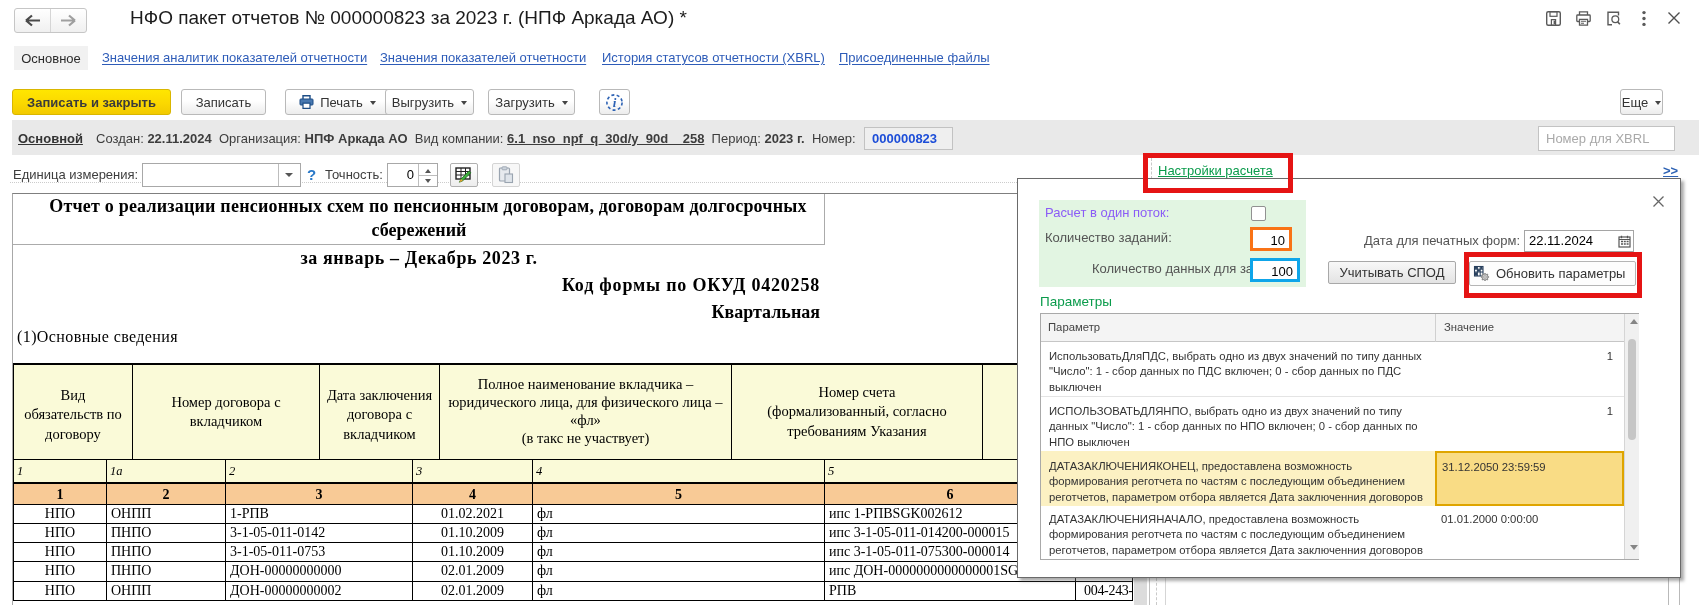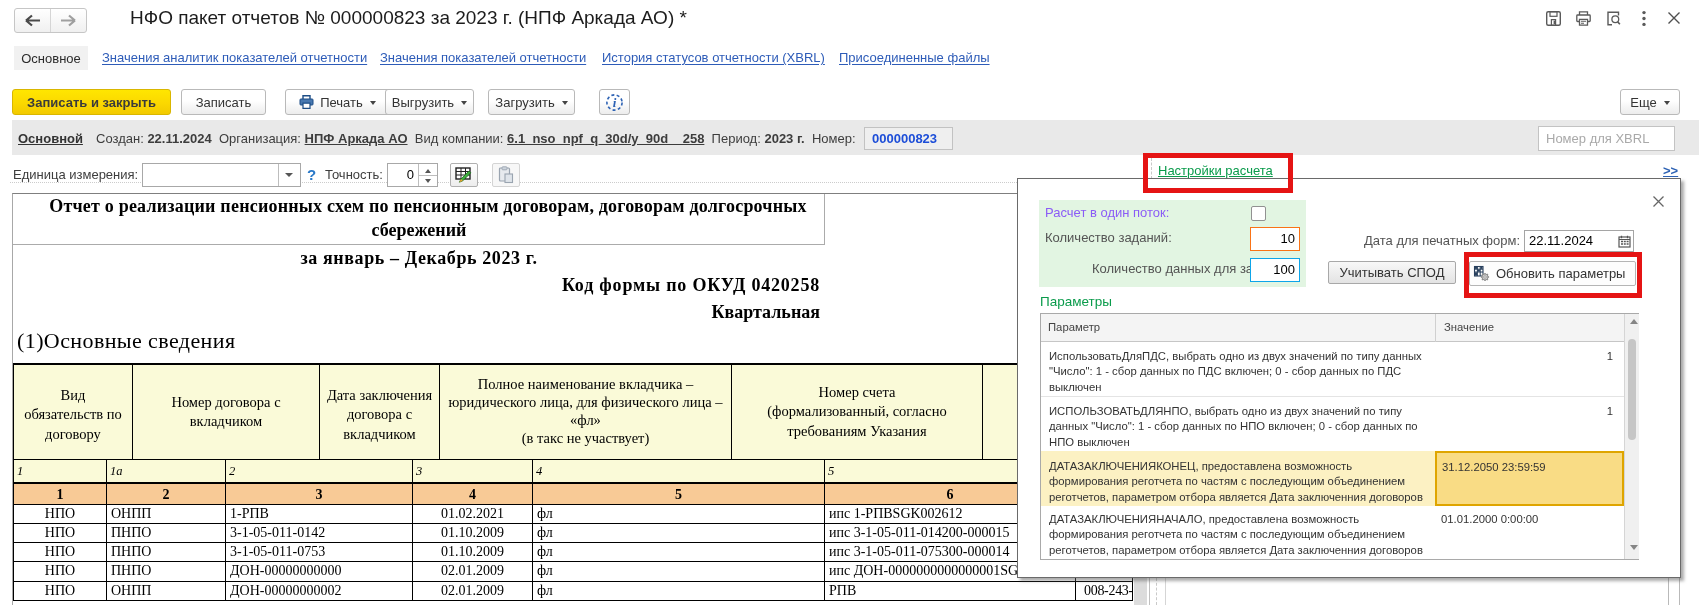--- a/index.html
+++ b/index.html
@@ -69,25 +69,25 @@
     </svg>
  Печать<span class="caret"></span></div>
 <div class="btn" style="left:385px;top:89px;width:89px;">Выгрузить<span class="caret"></span></div>
 <div class="btn" style="left:488px;top:89px;width:87px;">Загрузить<span class="caret"></span></div>
 <div class="btn" style="left:599px;top:89px;width:31px;">
  <svg width="19" height="19" viewBox="0 0 19 19">
       <circle cx="9.5" cy="9.5" r="7.6" fill="none" stroke="#2d62b4" stroke-width="1.6" stroke-dasharray="3 2.4"></circle>
       <text x="9.5" y="14" font-family="Liberation Serif,serif" font-style="italic" font-weight="bold" font-size="13" fill="#2d62b4" text-anchor="middle">i</text>
     </svg>
 </div>
-<div class="btn" style="left:1620px;top:89px;width:60px;">Еще<span class="caret"></span></div>
+<div class="btn" style="left:1620px;top:89px;width:43px;">Еще<span class="caret"></span></div>
 
 <div class="abs" style="left:12px;top:120px;width:1687px;height:35px;background:#e9e9e9;"></div>
 <div class="abs" style="left:18px;top:131px;font-weight:bold;text-decoration:underline;color:#333;">Основной</div>
-<div class="abs" style="left:96px;top:131px;color:#3d3d3d;">Создан: <b>22.11.2024</b>&nbsp; Организация: <b style="text-decoration:underline;">НПФ Аркада АО</b>&nbsp; Вид компании: <b style="text-decoration:underline;">6.1_nso_npf_q_30d/y_90d__258</b>&nbsp; Период: <b>2023 г.</b>&nbsp; Номер:</div>
+<div class="abs" style="left:96px;top:131px;color:#3d3d3d;">Создан: <b>22.11.2024</b>&nbsp; Организация: <b style="">НПФ Аркада АО</b>&nbsp; Вид компании: <b style="text-decoration:underline;">6.1_nso_npf_q_30d/y_90d__258</b>&nbsp; Период: <b>2023 г.</b>&nbsp; Номер:</div>
 <div class="abs" style="left:864px;top:127px;width:89px;height:23px;box-sizing:border-box;border:1px solid #c2c2c2;background:#efefef;">
  <div style="margin:3px 0 0 7px;font-weight:bold;color:#1d4ed8;">000000823</div>
   </div>
 <div class="abs" style="left:1538px;top:126px;width:137px;height:25px;box-sizing:border-box;border:1px solid #c3c3c3;background:#fff;">
  <div style="margin:4px 0 16px 7px;color:#a9a9a9;">Номер для XBRL</div>
   </div>
 
 <div class="abs" style="left:10px;top:182px;width:1007px;border-top:1px dotted #cccccc;"></div>
 <div class="abs" style="left:13px;top:167px;color:#3d3d3d;">Единица измерения:</div>
 <div class="abs" style="left:142px;top:163px;width:159px;height:24px;box-sizing:border-box;border:1px solid #a8a8a8;background:#fff;">
@@ -120,21 +120,21 @@
 </div>
 
 <div class="abs" style="left:12px;top:193px;width:1135px;height:412px;border-left:1px solid #a8a8a8;border-top:1px solid #7f7f7f;box-sizing:border-box;"></div>
 
 <div class="abs" style="left:13px;top:194px;width:812px;height:51px;border-right:1px solid #ababab;border-bottom:1px solid #ababab;box-sizing:border-box;"></div>
 <div class="abs serif" style="left:22px;top:196px;width:812px;text-align:center;font-weight:bold;font-size:18px;letter-spacing:0.2px;">Отчет о реализации пенсионных схем по пенсионным договорам, договорам долгосрочных</div>
 <div class="abs serif" style="left:13px;top:220px;width:812px;text-align:center;font-weight:bold;font-size:18px;">сбережений</div>
 <div class="abs serif" style="left:13px;top:248px;width:812px;text-align:center;font-weight:bold;font-size:18px;letter-spacing:0.6px;">за январь – Декабрь 2023 г.</div>
 <div class="abs serif" style="left:13px;top:275px;width:807px;text-align:right;font-weight:bold;font-size:18px;letter-spacing:0.8px;">Код формы по ОКУД 0420258</div>
 <div class="abs serif" style="left:13px;top:302px;width:807px;text-align:right;font-weight:bold;font-size:18px;">Квартальная</div>
-<div class="abs serif" style="left:17px;top:328px;font-size:22px;letter-spacing:0.4px;">(1)Основные сведения</div>
+<div class="abs serif" style="left:17px;top:328px;font-size:16px;letter-spacing:0.4px;">(1)Основные сведения</div>
 
 <div class="abs" style="left:13px;top:363px;border-top:2px solid #000;border-left:1px solid #000;box-sizing:content-box;">
 
  <div class="row serif" style="height:95px;font-size:14.5px;line-height:19.4px;background:#fafad8;text-align:center;">
   <div class="cell" style="width:119px;display:flex;align-items:center;justify-content:center;padding-top:6px;">Вид<br>обязательств по<br>договору</div>
   <div class="cell" style="width:187px;display:flex;align-items:center;justify-content:center;">Номер договора с<br>вкладчиком</div>
   <div class="cell" style="width:120px;display:flex;align-items:center;justify-content:center;padding-top:6px;">Дата заключения<br>договора с<br>вкладчиком</div>
   <div class="cell" style="width:292px;display:flex;align-items:center;justify-content:center;line-height:18.2px;padding-bottom:2px;">Полное наименование вкладчика –<br>юридического лица, для физического лица –<br>«фл»<br>(в такс не участвует)</div>
   <div class="cell" style="width:251px;display:flex;align-items:center;justify-content:center;">Номер счета<br>(формализованный, согласно<br>требованиям Указания</div>
   <div class="cell" style="width:57px;border-right:1px solid #000;"></div>
@@ -196,21 +196,21 @@
   <div class="cell" style="width:251px;padding-left:4px;white-space:nowrap;">ипс ДОН-0000000000000001SGК</div>
   <div class="cell" style="width:57px;"></div>
  </div>
  <div class="row serif" style="height:19px;font-size:14px;line-height:17px;">
   <div class="cell" style="width:93px;text-align:center;">НПО</div>
   <div class="cell" style="width:119px;padding-left:4px;">ОНПП</div>
   <div class="cell" style="width:187px;padding-left:4px;">ДОН-00000000002</div>
   <div class="cell" style="width:120px;text-align:center;">02.01.2009</div>
   <div class="cell" style="width:292px;padding-left:4px;">фл</div>
   <div class="cell" style="width:251px;padding-left:4px;">РПВ</div>
-  <div class="cell" style="width:57px;padding-left:8px;white-space:nowrap;letter-spacing:-0.3px;">008-243-</div>
+  <div class="cell" style="width:57px;padding-left:8px;white-space:nowrap;letter-spacing:-0.3px;">004-243-</div>
  </div>
 </div>
 
 <div class="abs" style="left:1134px;top:578px;width:13px;height:27px;background:#dcdcdc;"></div>
 <div class="abs" style="left:1149px;top:578px;width:1px;height:27px;background:#c0c0c0;"></div>
 <div class="abs" style="left:1156px;top:578px;height:27px;border-left:1px dashed #c9c9c9;"></div>
 <div class="abs" style="left:1165px;top:578px;width:1px;height:27px;background:#d5d5d5;"></div>
 <div class="abs" style="left:1668px;top:578px;width:1px;height:27px;background:#b9b9b9;"></div>
 <div class="abs" style="left:1679px;top:578px;width:1px;height:27px;background:#b9b9b9;"></div>
 <div class="abs" style="left:1151px;top:158px;height:21px;border-left:1px dashed #c9c9c9;"></div>
@@ -220,25 +220,25 @@
 
 <div class="abs" style="left:1017px;top:178px;width:664px;height:400px;background:#fff;border:1.5px solid #6a6a6a;box-sizing:border-box;box-shadow:3px 3px 3px rgba(90,90,90,0.5);"></div>
 <svg class="abs" style="left:1652px;top:195px;" width="13" height="13" viewBox="0 0 13 13">
     <path d="M1.5 1.5 L11.5 11.5 M11.5 1.5 L1.5 11.5" stroke="#666" stroke-width="1.3"></path>
   </svg>
 
 <div class="abs" style="left:1039px;top:200px;width:267px;height:87px;background:#e2f5e2;"></div>
 <div class="abs" style="left:1045px;top:205px;color:#8b5cf6;">Расчет в один поток:</div>
 <div class="abs" style="left:1251px;top:206px;width:15px;height:15px;box-sizing:border-box;border:1px solid #919191;border-radius:2px;background:#fff;"></div>
 <div class="abs" style="left:1045px;top:230px;color:#545454;">Количество заданий:</div>
-<div class="abs" style="left:1250px;top:227px;width:50px;height:24px;box-sizing:border-box;border:1px solid #f97316;background:#fff;">
+<div class="abs" style="left:1250px;top:227px;width:42px;height:24px;box-sizing:border-box;border:3px solid #f97316;background:#fff;">
  <div style="margin:3px 4px 0 0;text-align:right;color:#000;">10</div>
   </div>
 <div class="abs" style="left:1045px;top:261px;color:#545454;margin-left:47px;">Количество данных для задания:</div>
-<div class="abs" style="left:1250px;top:258px;width:50px;height:24px;box-sizing:border-box;border:1px solid #0ea5e9;background:#fff;">
+<div class="abs" style="left:1250px;top:258px;width:50px;height:24px;box-sizing:border-box;border:3px solid #0ea5e9;background:#fff;">
  <div style="margin:3px 4px 0 0;text-align:right;color:#000;">100</div>
   </div>
 
 <div class="abs" style="left:1364px;top:233px;color:#545454;">Дата для печатных форм:</div>
 <div class="abs" style="left:1524px;top:230px;width:92px;height:22px;box-sizing:border-box;border:1px solid #a5a5a5;background:#fff;">
  <div style="margin:2px 0 0 4px;color:#000;">22.11.2024</div>
   </div>
 <div class="abs" style="left:1615px;top:230px;width:19px;height:22px;box-sizing:border-box;border:1px solid #a5a5a5;border-left:none;background:#fff;">
  <svg width="13" height="13" viewBox="0 0 13 13" style="margin:4px 0 0 3px;">
       <rect x="1" y="2" width="11" height="10" fill="none" stroke="#555" stroke-width="1.2"></rect>

